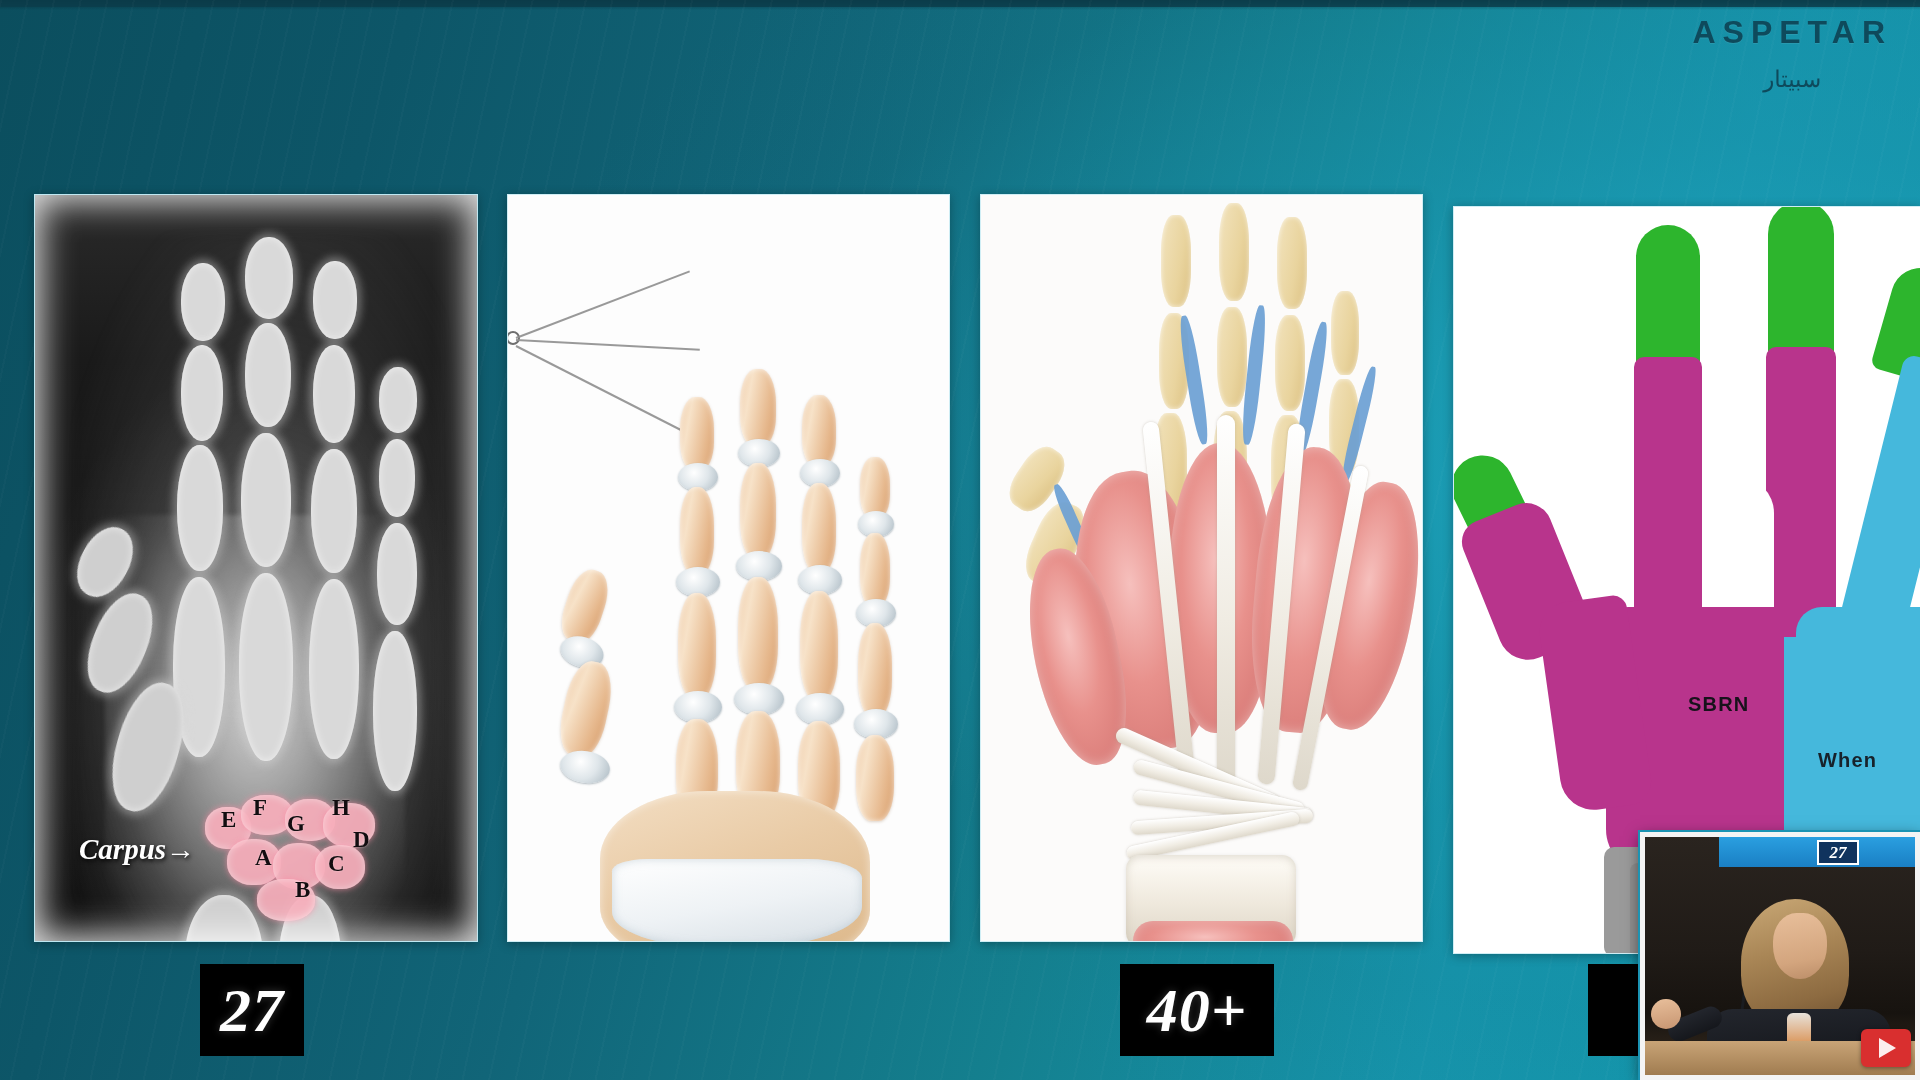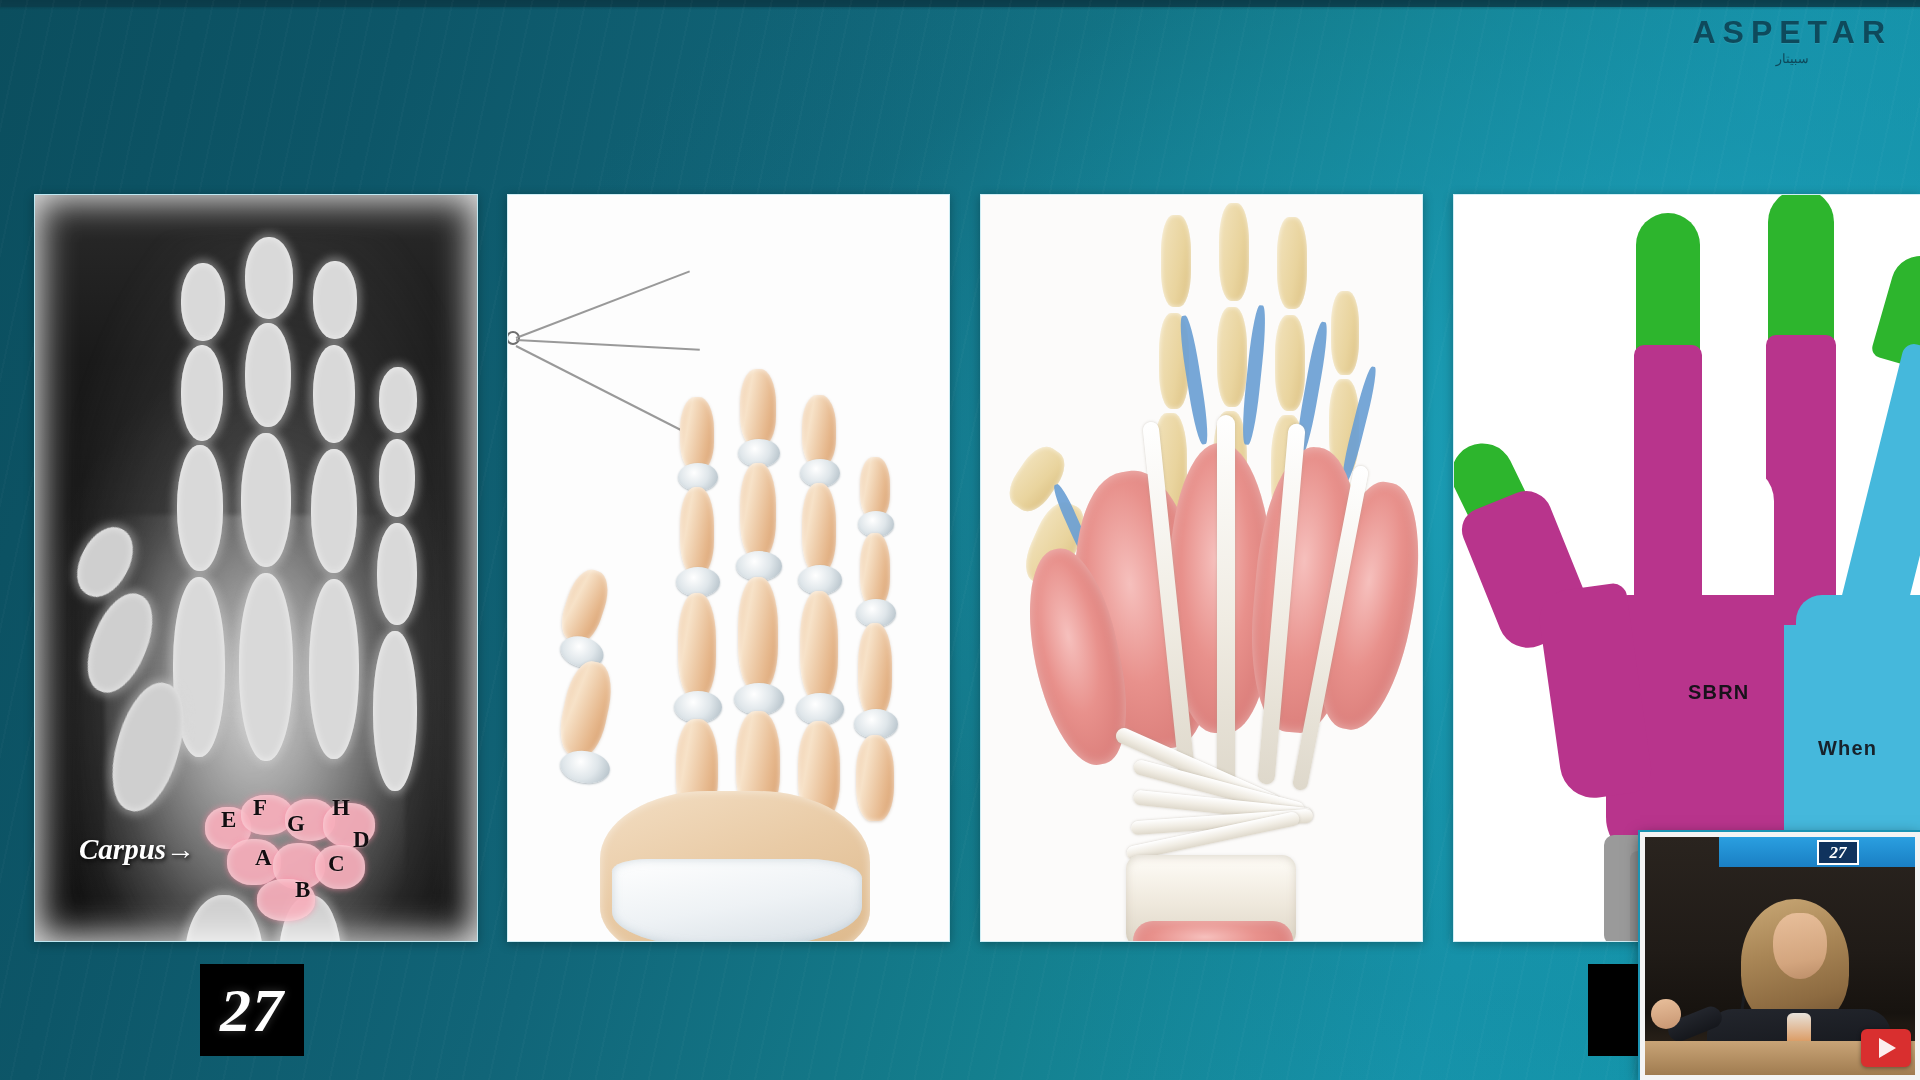--- a/index.html
+++ b/index.html
@@ -34,22 +34,22 @@
   }
 
   
   #logo{ position:absolute; right:28px; top:16px; text-align:center; }
   #logo .en{
     font-size:32px; letter-spacing:7px; font-weight:600;
     color:#0e4a5c; line-height:1;
     text-shadow:0 1px 0 rgba(255,255,255,.07);
   }
   #logo .ar{
-    font-size:13px; letter-spacing:3px; color:#0e4a5c;
-    margin-top:4px; line-height:1; direction:rtl;
+    font-size:23px; letter-spacing:3px; color:#0e4a5c;
+    margin-top:20px; line-height:1; direction:rtl;
   }
 
   
   #title{
     position:absolute; left:56px; top:60px;
     font-size:66px; font-style:italic; font-weight:400;
     color:#ffffff; letter-spacing:0.5px; line-height:1.1;
     text-shadow:0 0 14px rgba(255,255,255,.35), 2px 3px 7px rgba(0,0,0,.28);
     white-space:nowrap;
   }
@@ -57,21 +57,21 @@
   
   .panel{
     position:absolute; top:194px; height:748px;
     background:#ffffff; overflow:hidden;
     border:1px solid #cfeef5;
     box-shadow:0 2px 10px rgba(0,0,0,.30);
   }
   #p1{ left:34px;   width:444px; background:#0b0b0b; border-color:#bfe8f2;}
   #p2{ left:507px;  width:443px; }
   #p3{ left:980px;  width:443px; }
-  #p4{ left:1453px; width:467px; border-right:none; }
+  #p4{ left:1453px; width:467px; border-right:none;margin-top:12px; }
 
   
   .xray{
     position:absolute; inset:0;
     background:
       radial-gradient(ellipse 330px 520px at 50% 72%, rgba(255,255,255,.22), rgba(255,255,255,0) 72%),
       linear-gradient(180deg,#2a2a2a 0%, #1a1a1a 22%, #121212 55%, #0a0a0a 100%);
   }
   .xglow{ position:absolute; left:-14px; top:-14px; right:-14px; bottom:-14px;
     box-shadow: inset 0 0 34px 20px rgba(255,255,255,.85);
@@ -441,20 +441,21 @@
 
       <div class="seg" style="left:150px;top:640px;width:336px;height:110px;background:#9a9a9a;border-radius:10px;"></div>
       <div class="seg" style="left:176px;top:656px;width:150px;height:96px;background:#8f8f8f;border-radius:8px;"></div>
 
       <div class="nlabel" style="left:234px;top:486px;">SBRN</div>
       <div class="nlabel lt" style="left:364px;top:542px;">When</div>
     </div>
   </div>
 
   <div class="numbox" id="n1">27</div>
+  <div class="numbox" id="n3">40+</div>
   <div class="numbox" id="n4">8</div>
 
   <div id="video">
     <div class="vscene">
       <div class="vbluebar"></div>
       <div class="vbadge">27</div>
       <div class="vmic"></div>
       <div class="vhair"></div>
       <div class="vface"></div>
       <div class="vbody"></div>

